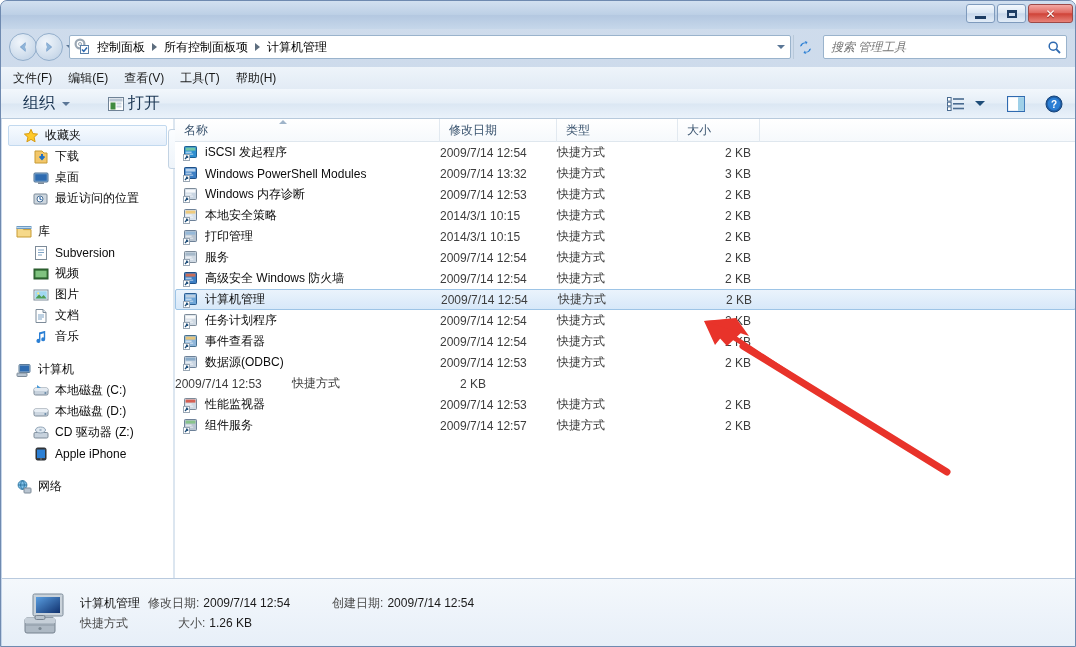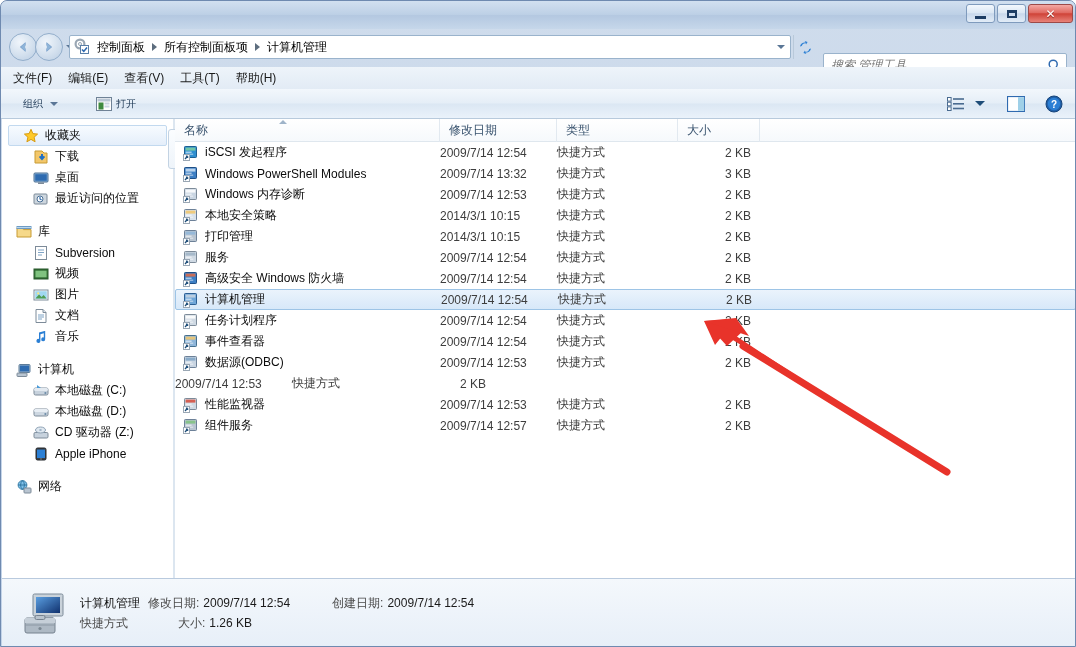--- a/index.html
+++ b/index.html
@@ -91,21 +91,21 @@
   #crumbdrop {
     margin-left: auto; width: 18px; height: 22px;
     display: flex; align-items: center; justify-content: center;
   }
   #refreshbtn {
     position: absolute; left: 792px; top: 6px; width: 24px; height: 24px;
     display: flex; align-items: center; justify-content: center;
     border-left: 1px solid #b9c9da;
   }
   #searchbox {
-    position: absolute; left: 822px; top: 24px; width: 244px; height: 24px;
+    position: absolute; left: 822px; top: 6px; width: 244px; height: 24px;
     background: #ffffff; border: 1px solid #9ab3cc; border-radius: 2px;
     display: flex; align-items: center;
   }
   #searchtext {
     flex: 1; font-size: 12px; color: #8a8a8a; font-style: italic;
     padding-left: 7px; border: none; outline: none; background: transparent;
     font-family: "Liberation Sans", sans-serif;
   }
   #searchicon { width: 24px; display: flex; align-items: center; justify-content: center; }
   
@@ -120,21 +120,21 @@
   }
   
   #toolbar {
     position: absolute; left: 0; top: 88px; width: 1076px; height: 30px;
     background: linear-gradient(180deg,#f2f7fc 0%, #e5eef7 48%, #dbe7f3 52%, #eaf2fa 100%);
     border-bottom: 1px solid #b8cadc;
     display: flex; align-items: center;
   }
   .tbbtn {
     display: flex; align-items: center; height: 24px; padding: 0 8px;
-    font-size: 10px; color: #1a3552; cursor: default; gap: 4px;
+    font-size: 16px; color: #1a3552; cursor: default; gap: 4px;
   }
   #organize { margin-left: 14px; }
   #tbright { margin-left: auto; display: flex; align-items: center; padding-right: 10px; gap: 2px; }
   .tbicon { display: flex; align-items: center; justify-content: center; height: 24px; padding: 0 4px; }
   
   #content {
     position: absolute; left: 1px; top: 118px; width: 1074px; height: 459px;
     background: #ffffff;
   }
   #navpane {

